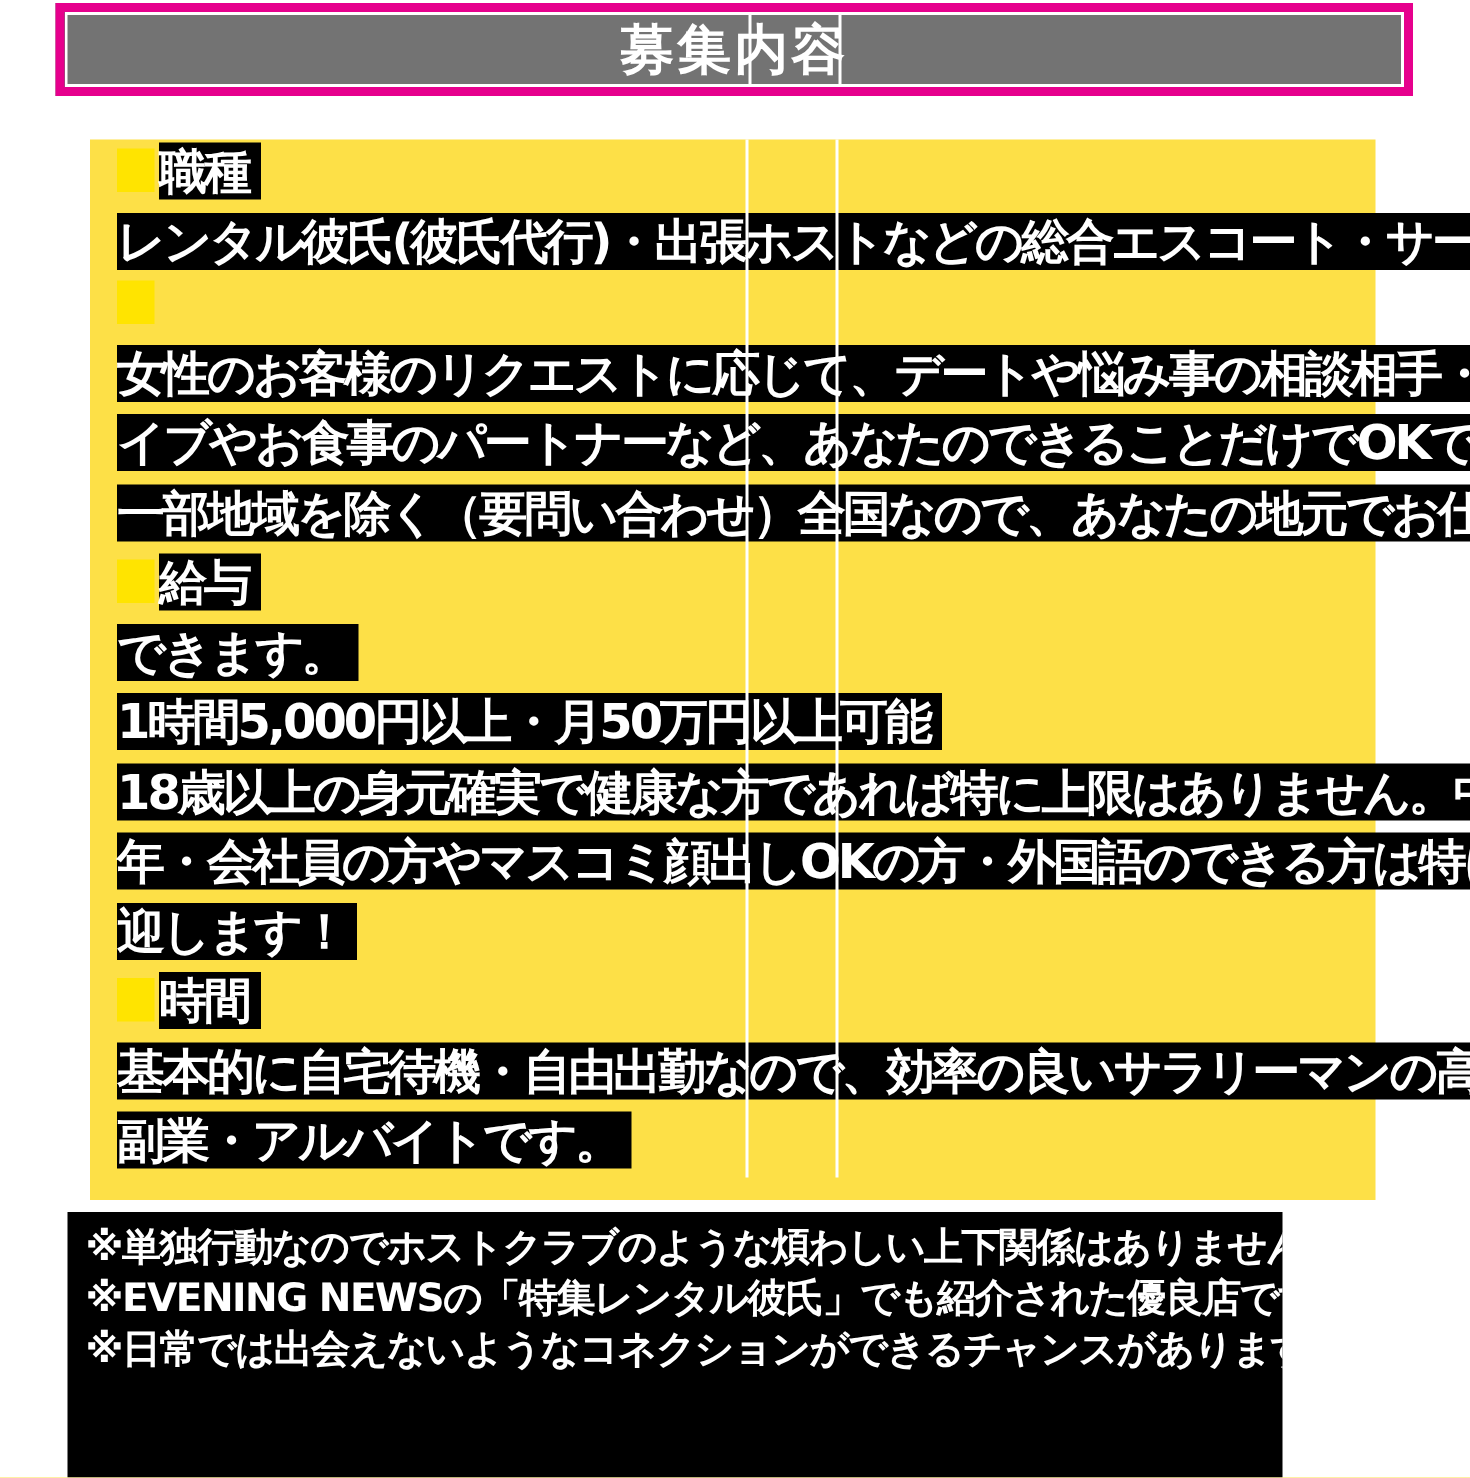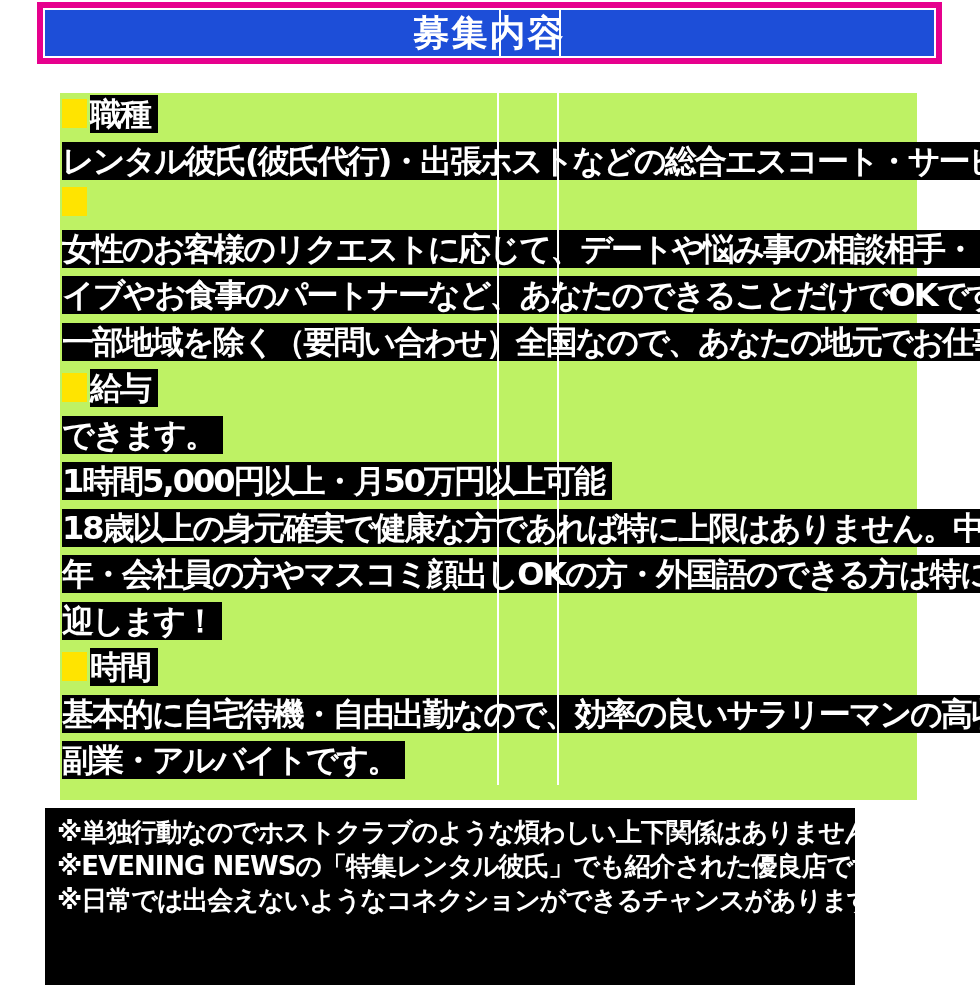--- a/index.html
+++ b/index.html
@@ -7,32 +7,32 @@
     --yellow:#ffe400;
   }
   html,body{margin:0;padding:0;}
   body{
     width:980px;height:985px;position:relative;background:#ffffff;overflow:hidden;
     font-family:"DejaVu Sans","Liberation Sans",sans-serif;font-weight:bold;
   }
   
   .header{
     position:absolute;left:37px;top:2px;width:905px;height:62px;
-    box-sizing:border-box;background:#1d4ed8;border:6px solid var(--magenta);
+    box-sizing:border-box;background:#737373;border:6px solid var(--magenta);
     box-shadow:inset 0 0 0 2px #ffffff;
     display:flex;align-items:flex-end;justify-content:center;
   }
   .header .title{color:#fff;font-size:36px;letter-spacing:2px;position:relative;z-index:2;}
   .header .vl{position:absolute;top:2px;bottom:2px;width:2px;background:#ffffff;z-index:1;}
   .header .vl.v1{left:456px;}
   .header .vl.v2{left:516px;}
   
   .main{
     position:absolute;left:60px;top:93px;width:857px;height:707px;
-    box-sizing:border-box;background:#bef264;padding:1px 0 0 2px;overflow:visible;text-decoration:underline;
+    box-sizing:border-box;background:#fde047;padding:1px 0 0 18px;overflow:visible;text-decoration:underline;
   }
   .line{line-height:41.5px;white-space:nowrap;}
   .t{
     color:#ffffff;font-size:32px;letter-spacing:-2px;
     background:#000;padding-right:8px;
   }
   .sq{
     display:inline-block;width:25px;height:29px;background:var(--yellow);
     vertical-align:-3px;margin-right:3px;
   }

